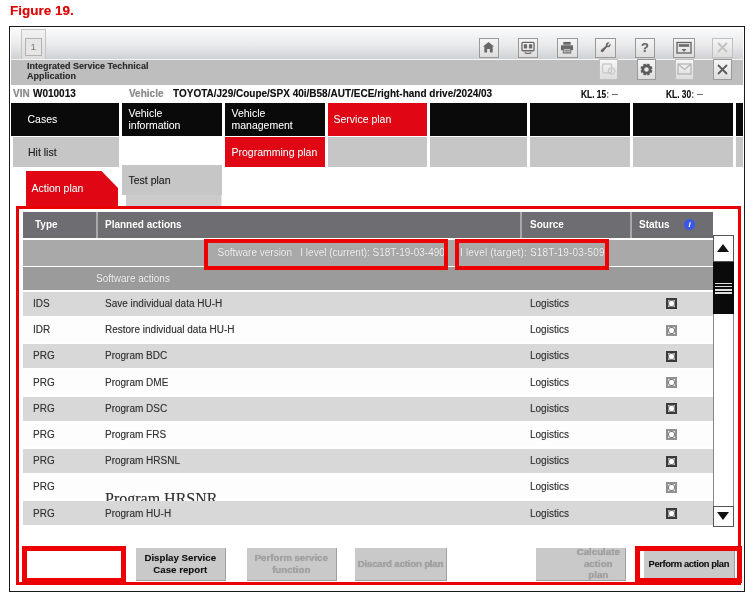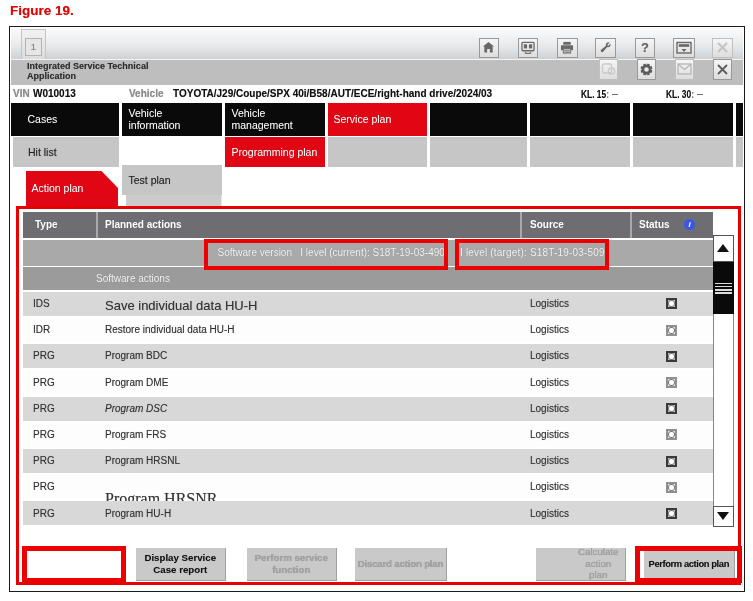--- a/index.html
+++ b/index.html
@@ -118,21 +118,21 @@
     <div class="abs" style="left:735.5px;top:137px;width:7.5px;height:30px;background:#c6c6c6;color:#222;font-size:10.5px;display:flex;align-items:center;">
       <span style="padding-left:7px;"></span>
     </div>
     <div class="abs" style="left:23px;top:240.2px;width:690px;height:25.7px;background:#a9a9a9;"></div>
     <div class="abs" style="left:217.5px;top:246.5px;font-size:10px;color:#f4f4f4;">Software version&nbsp;&nbsp; I level (current): S18T-19-03-490</div>
     <div class="abs" style="left:460px;top:246.5px;font-size:10px;letter-spacing:0.18px;color:#f4f4f4;">I level (target): S18T-19-03-509</div>
     <div class="abs" style="left:23px;top:267.4px;width:690px;height:22.6px;background:#9b9b9b;"></div>
     <div class="abs" style="left:96px;top:273px;font-size:10px;color:#f4f4f4;">Software actions</div>
     <div class="abs" style="left:23px;top:291.7px;width:690px;height:24.2px;background:#d8d8d8;"></div>
     <div class="abs" style="left:33px;top:298px;font-size:10px;color:#333;">IDS</div>
-    <div class="abs" style="left:105px;top:298px;font-size:13px;color:#333;">Save individual data HU-H</div>
+    <div class="abs" style="left:105px;top:298px;font-size:10px;color:#333;">Save individual data HU-H</div>
     <div class="abs" style="left:530px;top:298px;font-size:10px;color:#333;">Logistics</div>
     <div class="abs" style="left:666px;top:298.3px;width:11px;height:11px;border:2px solid #3a3a3a;box-sizing:border-box;background:#c0c0c0;display:flex;align-items:center;justify-content:center;">
       <div style="width:5px;height:5px;border-radius:3px;background:#fff;border:0.5px solid #777;"></div>
     </div>
     <div class="abs" style="left:23px;top:317.9px;width:690px;height:24.2px;background:#fdfdfd;"></div>
     <div class="abs" style="left:33px;top:324.2px;font-size:10px;color:#333;">IDR</div>
     <div class="abs" style="left:105px;top:324.2px;font-size:10px;color:#333;">Restore individual data HU-H</div>
     <div class="abs" style="left:530px;top:324.2px;font-size:10px;color:#333;">Logistics</div>
     <div class="abs" style="left:666px;top:324.5px;width:11px;height:11px;border:2px solid #909090;box-sizing:border-box;background:#ececec;display:flex;align-items:center;justify-content:center;">
       <div style="width:5px;height:5px;border-radius:3px;background:#fff;border:0.5px solid #777;"></div>
@@ -146,21 +146,21 @@
     </div>
     <div class="abs" style="left:23px;top:370.29999999999995px;width:690px;height:24.2px;background:#fdfdfd;"></div>
     <div class="abs" style="left:33px;top:376.59999999999997px;font-size:10px;color:#333;">PRG</div>
     <div class="abs" style="left:105px;top:376.59999999999997px;font-size:10px;color:#333;">Program DME</div>
     <div class="abs" style="left:530px;top:376.59999999999997px;font-size:10px;color:#333;">Logistics</div>
     <div class="abs" style="left:666px;top:376.9px;width:11px;height:11px;border:2px solid #909090;box-sizing:border-box;background:#ececec;display:flex;align-items:center;justify-content:center;">
       <div style="width:5px;height:5px;border-radius:3px;background:#fff;border:0.5px solid #777;"></div>
     </div>
     <div class="abs" style="left:23px;top:396.5px;width:690px;height:24.2px;background:#d8d8d8;"></div>
     <div class="abs" style="left:33px;top:402.8px;font-size:10px;color:#333;">PRG</div>
-    <div class="abs" style="left:105px;top:402.8px;font-size:10px;color:#333;font-style:italic;">Program DSC</div>
+    <div class="abs" style="left:105px;top:402.8px;font-size:10px;color:#333;">Program DSC</div>
     <div class="abs" style="left:530px;top:402.8px;font-size:10px;color:#333;">Logistics</div>
     <div class="abs" style="left:666px;top:403.1px;width:11px;height:11px;border:2px solid #3a3a3a;box-sizing:border-box;background:#c0c0c0;display:flex;align-items:center;justify-content:center;">
       <div style="width:5px;height:5px;border-radius:3px;background:#fff;border:0.5px solid #777;"></div>
     </div>
     <div class="abs" style="left:23px;top:422.7px;width:690px;height:24.2px;background:#fdfdfd;"></div>
     <div class="abs" style="left:33px;top:429px;font-size:10px;color:#333;">PRG</div>
     <div class="abs" style="left:105px;top:429px;font-size:10px;color:#333;">Program FRS</div>
     <div class="abs" style="left:530px;top:429px;font-size:10px;color:#333;">Logistics</div>
     <div class="abs" style="left:666px;top:429.3px;width:11px;height:11px;border:2px solid #909090;box-sizing:border-box;background:#ececec;display:flex;align-items:center;justify-content:center;">
       <div style="width:5px;height:5px;border-radius:3px;background:#fff;border:0.5px solid #777;"></div>
@@ -184,21 +184,21 @@
     <div class="abs" style="left:105px;top:507.59999999999997px;font-size:10px;color:#333;">Program HU-H</div>
     <div class="abs" style="left:530px;top:507.59999999999997px;font-size:10px;color:#333;">Logistics</div>
     <div class="abs" style="left:666px;top:507.9px;width:11px;height:11px;border:2px solid #3a3a3a;box-sizing:border-box;background:#c0c0c0;display:flex;align-items:center;justify-content:center;">
       <div style="width:5px;height:5px;border-radius:3px;background:#fff;border:0.5px solid #777;"></div>
     </div>
     <div class="abs" style="left:135.5px;top:547.5px;width:90.5px;height:33px;background:#c9c9c9;border-right:1px solid #a0a0a0;border-bottom:1px solid #a0a0a0;box-sizing:border-box;color:#111;font-size:9.7px;font-weight:bold;display:flex;align-items:center;justify-content:center;text-align:center;line-height:11.5px;">Display Service<br>Case report</div>
     <div class="abs" style="left:246.5px;top:547.5px;width:90.5px;height:33px;background:#c9c9c9;border-right:1px solid #a0a0a0;border-bottom:1px solid #a0a0a0;box-sizing:border-box;color:#a4a4a4;font-size:9.7px;font-weight:bold;display:flex;align-items:center;justify-content:center;text-align:center;line-height:11.5px;">Perform service<br>function</div>
     <div class="abs" style="left:355px;top:547.5px;width:92px;height:33px;background:#c9c9c9;border-right:1px solid #a0a0a0;border-bottom:1px solid #a0a0a0;box-sizing:border-box;color:#a4a4a4;font-size:9.7px;font-weight:bold;display:flex;align-items:center;justify-content:center;text-align:center;line-height:11.5px;">
       <span style="white-space:nowrap;letter-spacing:-0.2px">Discard action plan</span>
     </div>
-    <div class="abs" style="left:535.5px;top:547.5px;width:90.5px;height:33px;background:#c9c9c9;border-right:1px solid #a0a0a0;border-bottom:1px solid #a0a0a0;box-sizing:border-box;color:#a4a4a4;font-size:9.7px;font-weight:normal;display:flex;align-items:center;justify-content:center;text-align:center;line-height:11.5px;padding-left:36px;">Calculate action<br>plan</div>
+    <div class="abs" style="left:535.5px;top:547.5px;width:90.5px;height:33px;background:#c9c9c9;border-right:1px solid #a0a0a0;border-bottom:1px solid #a0a0a0;box-sizing:border-box;color:#a4a4a4;font-size:9.7px;font-weight:bold;display:flex;align-items:center;justify-content:center;text-align:center;line-height:11.5px;padding-left:36px;">Calculate action<br>plan</div>
     <div class="abs" style="left:644px;top:547.5px;width:90.5px;height:33px;background:#c9c9c9;border-right:1px solid #a0a0a0;border-bottom:1px solid #a0a0a0;box-sizing:border-box;color:#111;font-size:9.7px;font-weight:bold;display:flex;align-items:center;justify-content:center;text-align:center;line-height:11.5px;">
       <span style="white-space:nowrap;letter-spacing:-0.4px;font-size:9.4px">Perform action plan</span>
     </div>
     <div class="abs" style="left:478.5px;top:37.5px;width:20.5px;height:20.5px;background:linear-gradient(#f6f6f6,#ddd);border:1px solid #999;box-sizing:border-box;display:flex;align-items:center;justify-content:center;">
       <svg width="13" height="13" viewBox="0 0 14 14">
         <path d="M7 1 L13 6 L11.5 6 L11.5 12.5 L8.5 12.5 L8.5 8.5 L5.5 8.5 L5.5 12.5 L2.5 12.5 L2.5 6 L1 6 Z" fill="#686868"></path>
       </svg>
     </div>
     <div class="abs" style="left:517.8px;top:37.5px;width:20.5px;height:20.5px;background:linear-gradient(#f6f6f6,#ddd);border:1px solid #999;box-sizing:border-box;display:flex;align-items:center;justify-content:center;">
       <svg width="14" height="13" viewBox="0 0 15 14">

